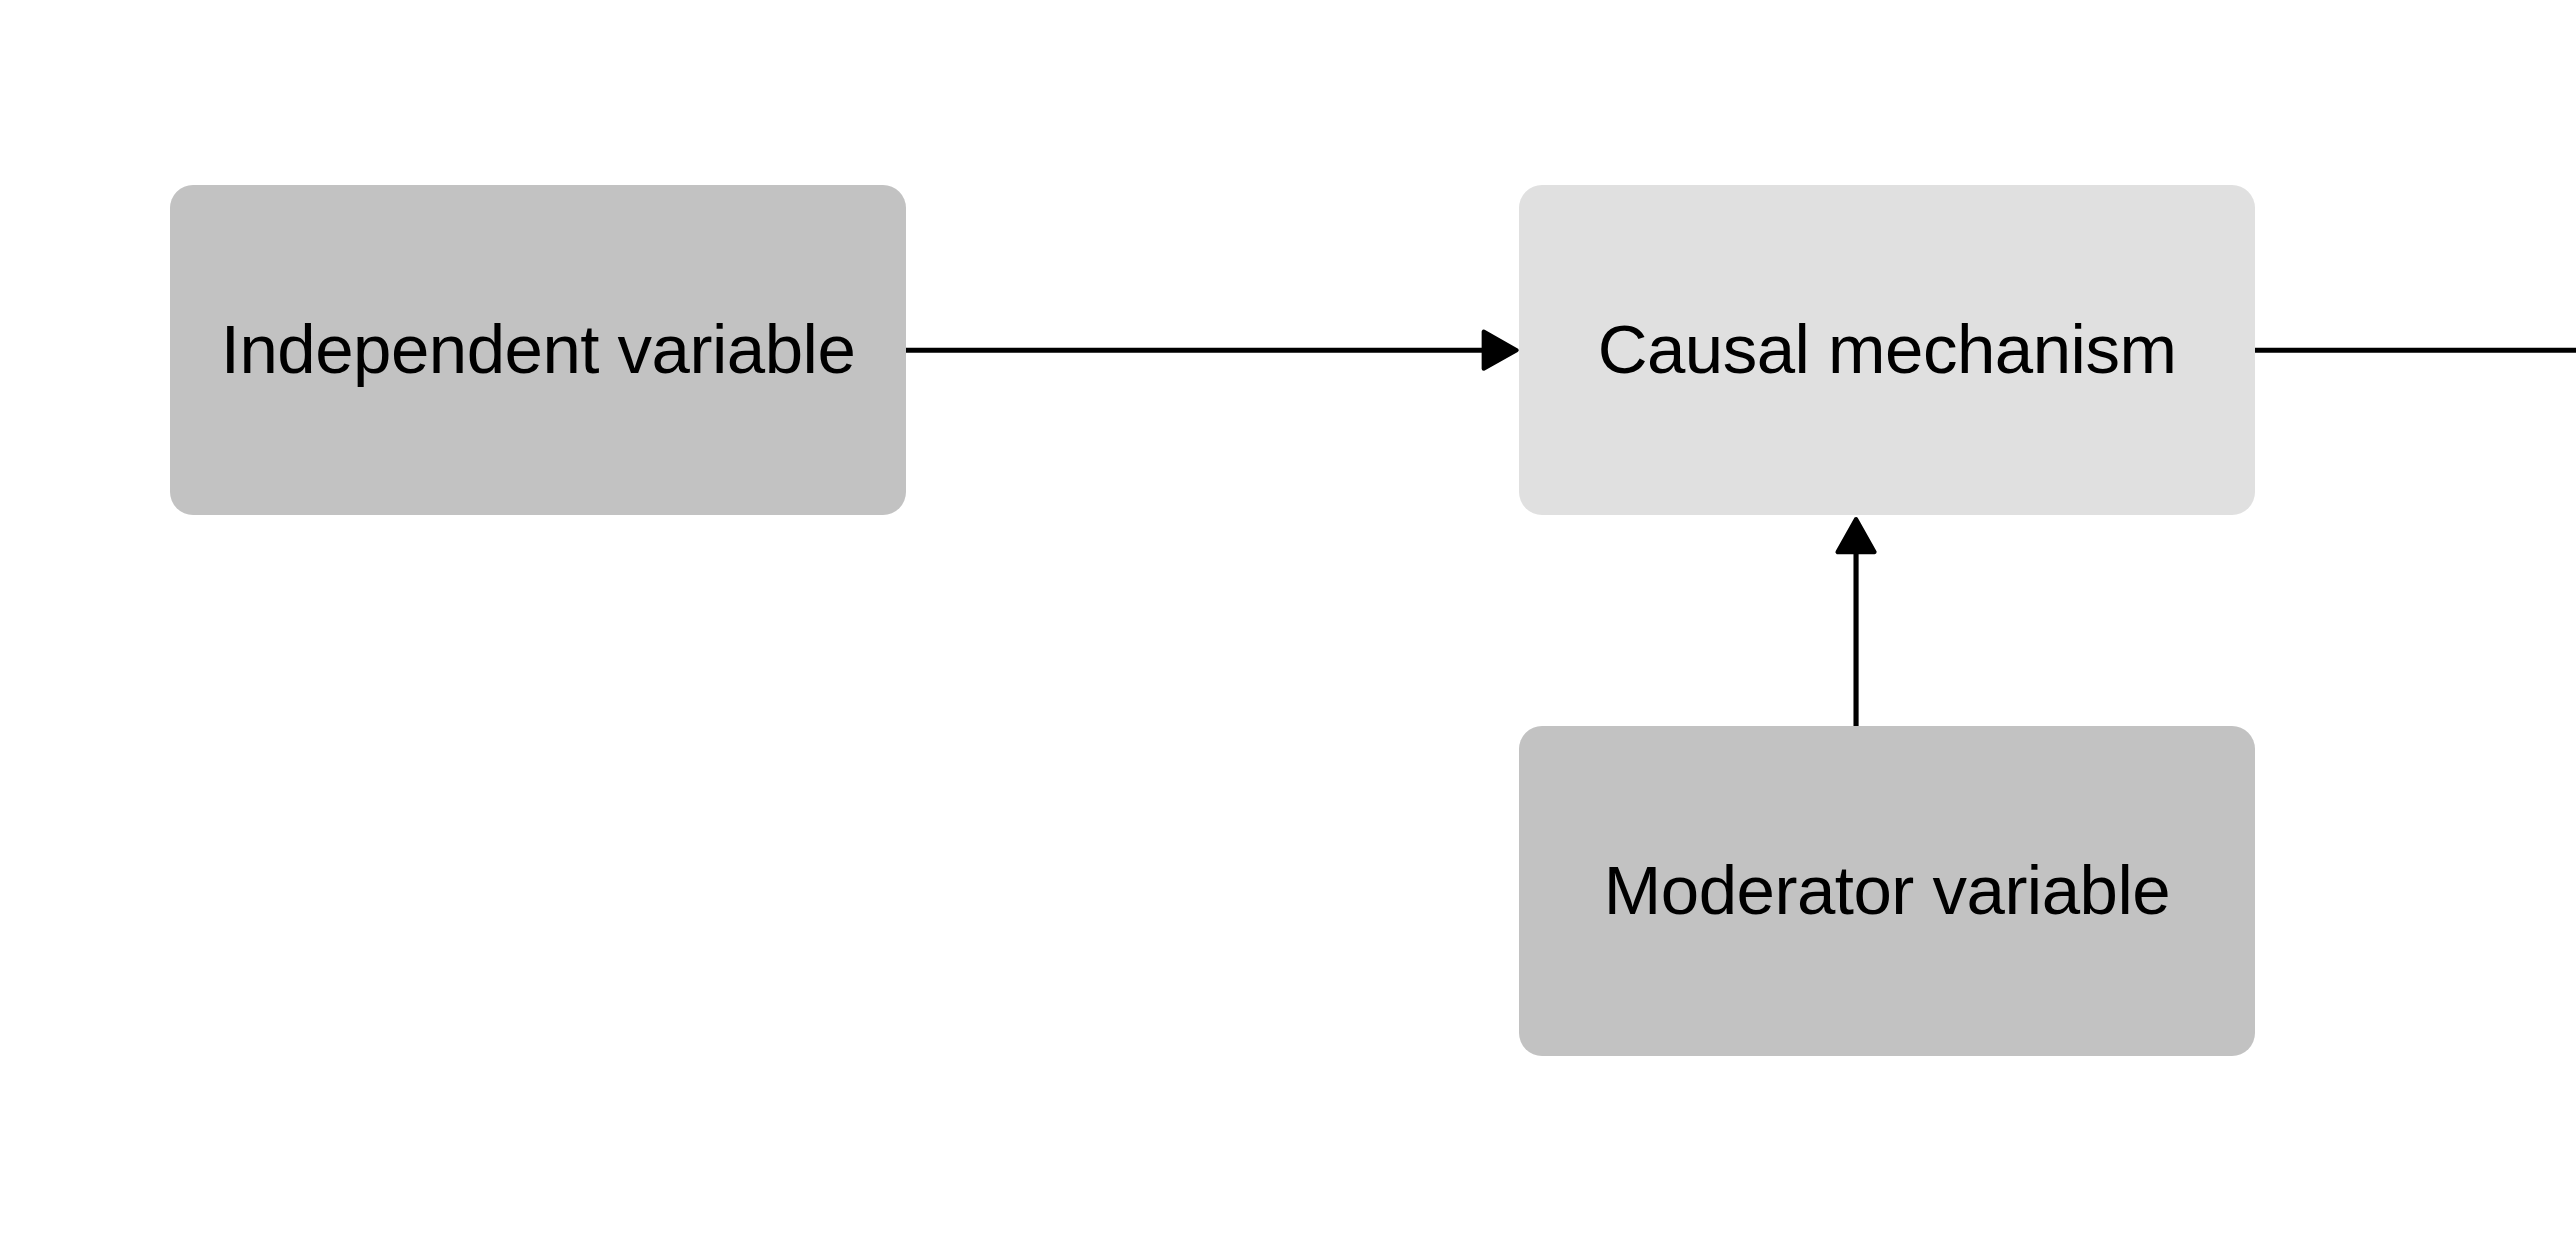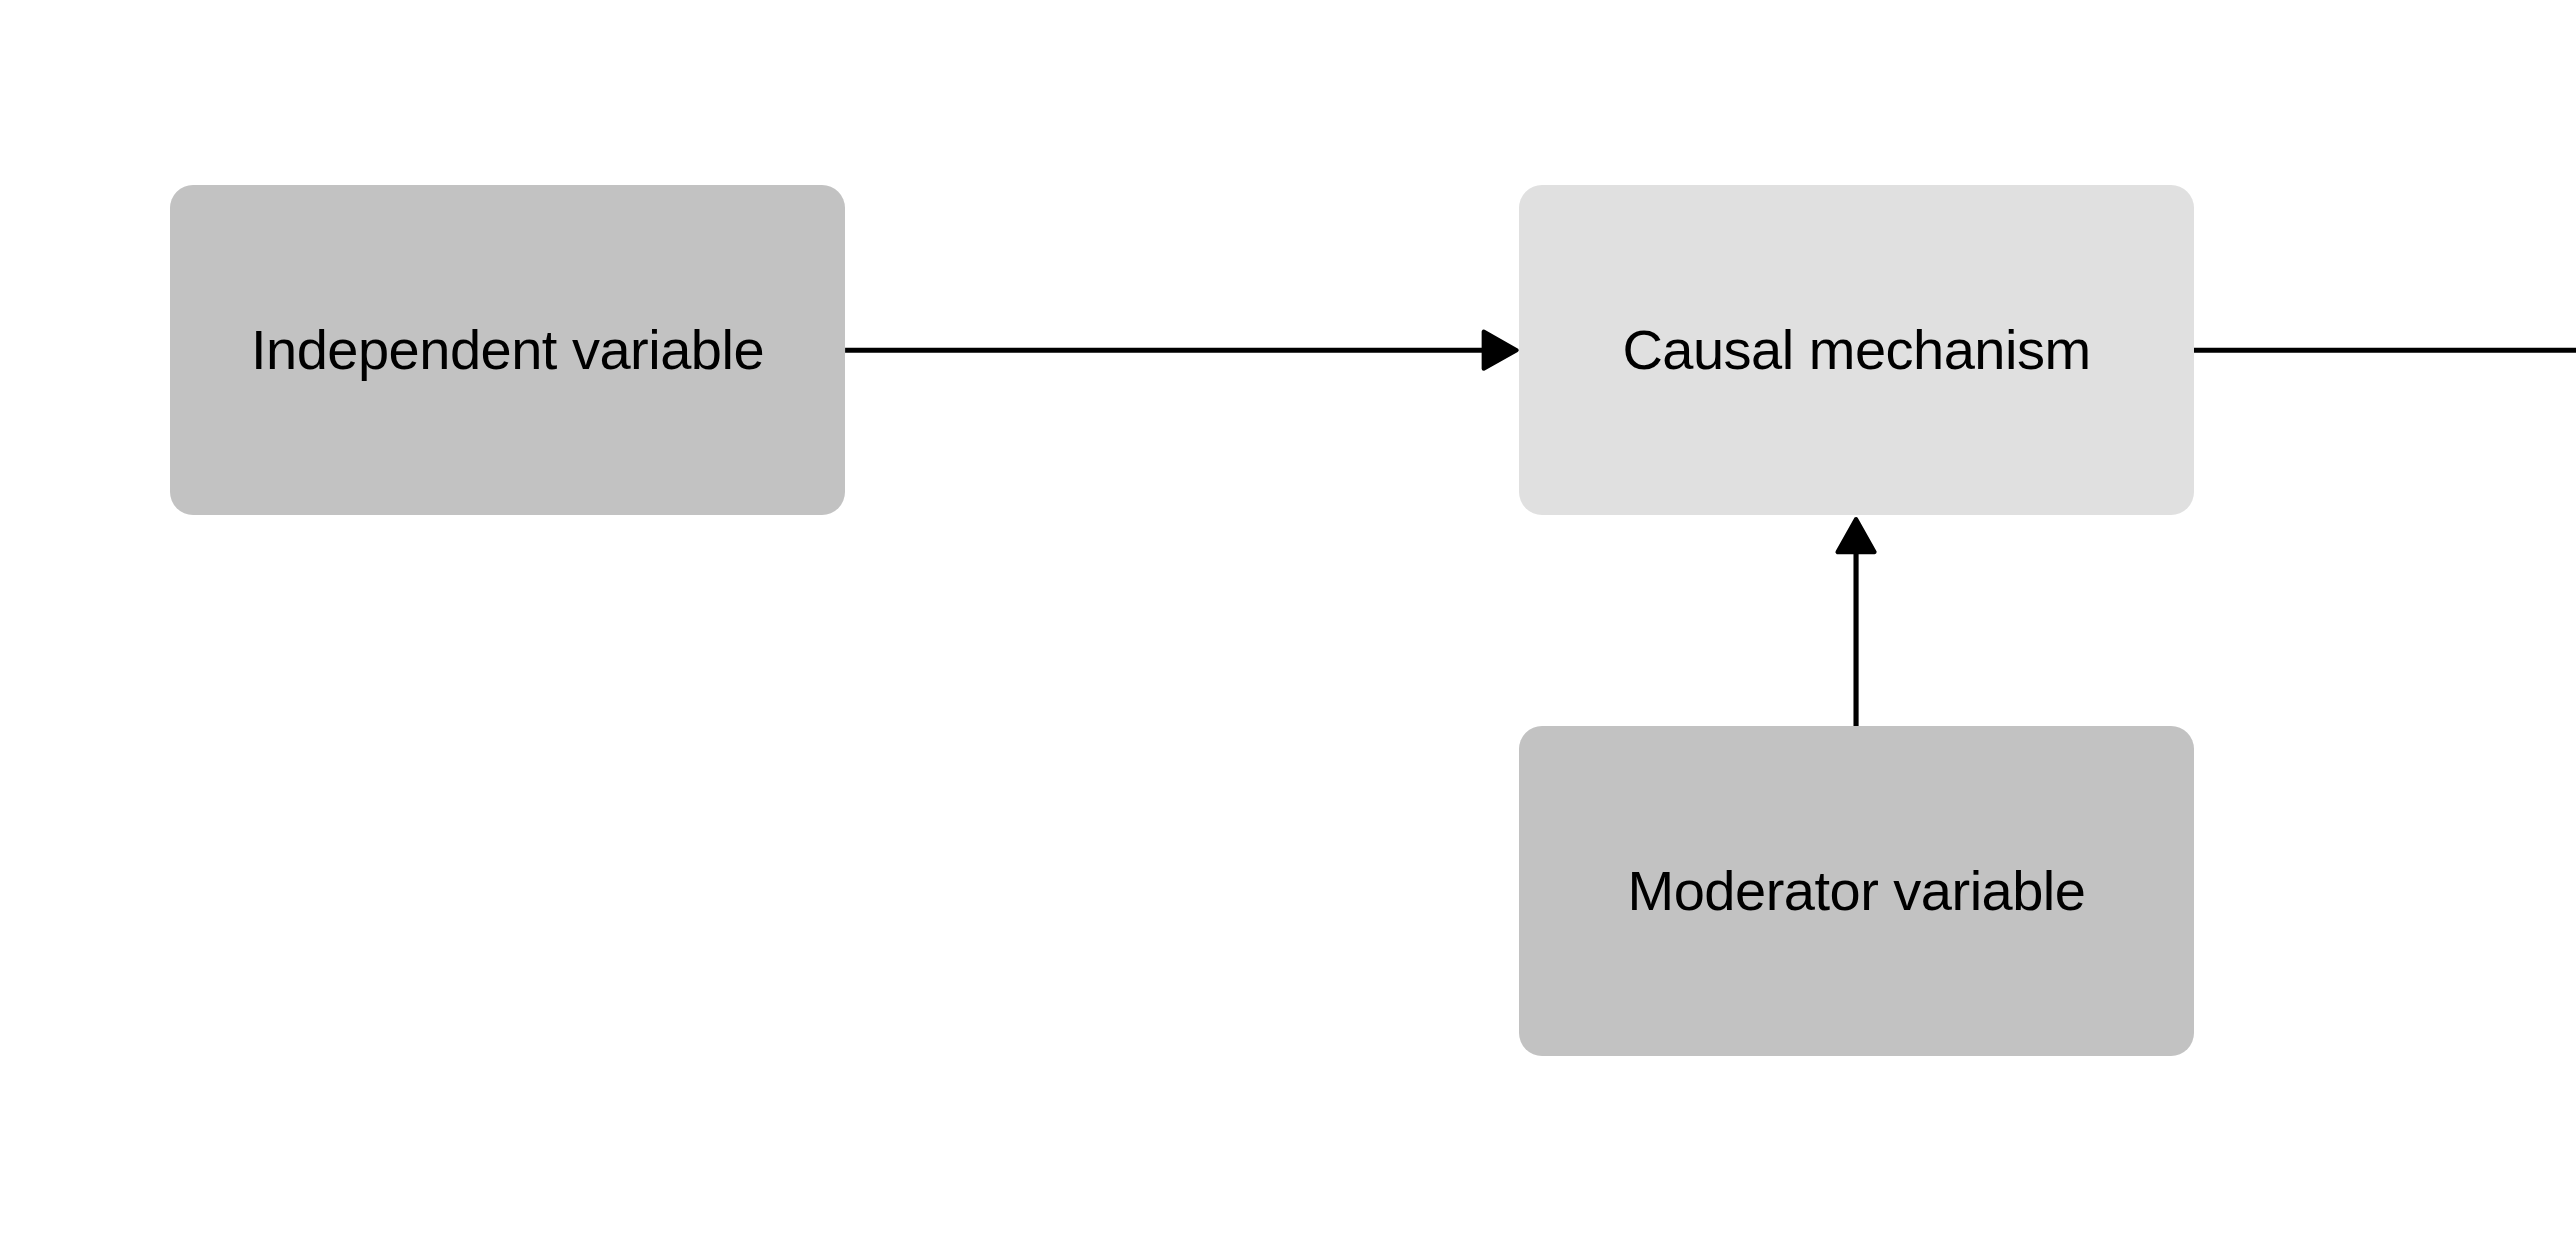--- a/index.html
+++ b/index.html
@@ -10,29 +10,29 @@
   #canvas {
     position: relative;
     width: 3709px;
     height: 1236px;
     background: #ffffff;
     font-family: "Liberation Sans", sans-serif;
     overflow: hidden;
   }
   .node {
     position: absolute;
-    width: 675px;
+    width: 736px;
     height: 330px;
     border-radius: 23px;
     display: flex;
     align-items: center;
     justify-content: center;
     text-align: left;
     color: #000000;
-    font-size: 56px;
+    font-size: 69px;
     letter-spacing: -0.5px;
     line-height: 1.1;
     box-sizing: border-box;
   }
   .node.gray   { background: #c2c2c2; }
   .node.light  { background: #e0e0e0; }
 
   #node-independent { left: 170px;  top: 185px; }
   #node-mechanism   { left: 1519px; top: 185px; }
   #node-moderator   { left: 1519px; top: 726px; }

